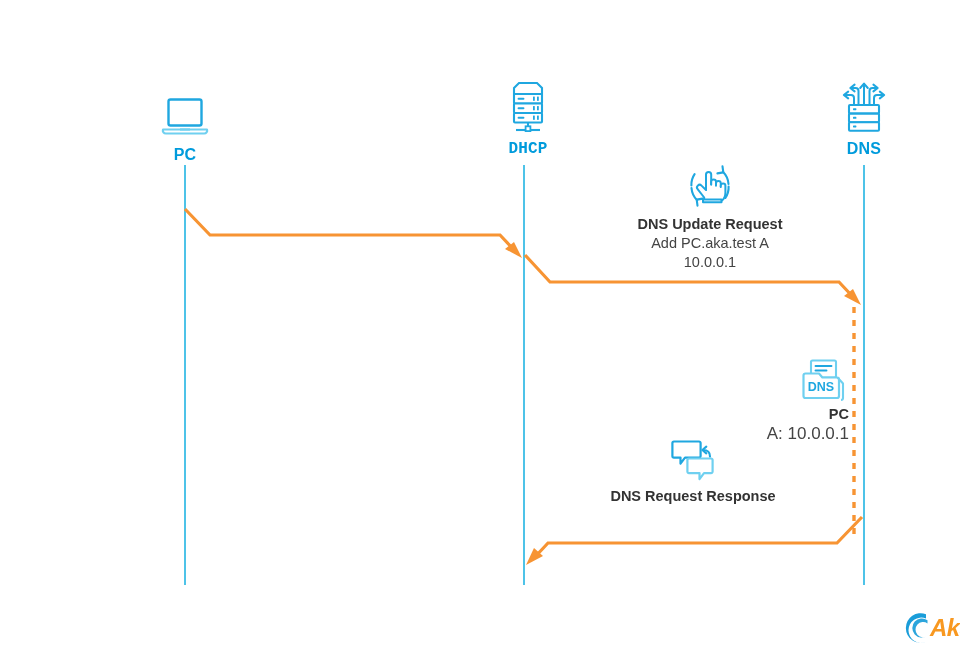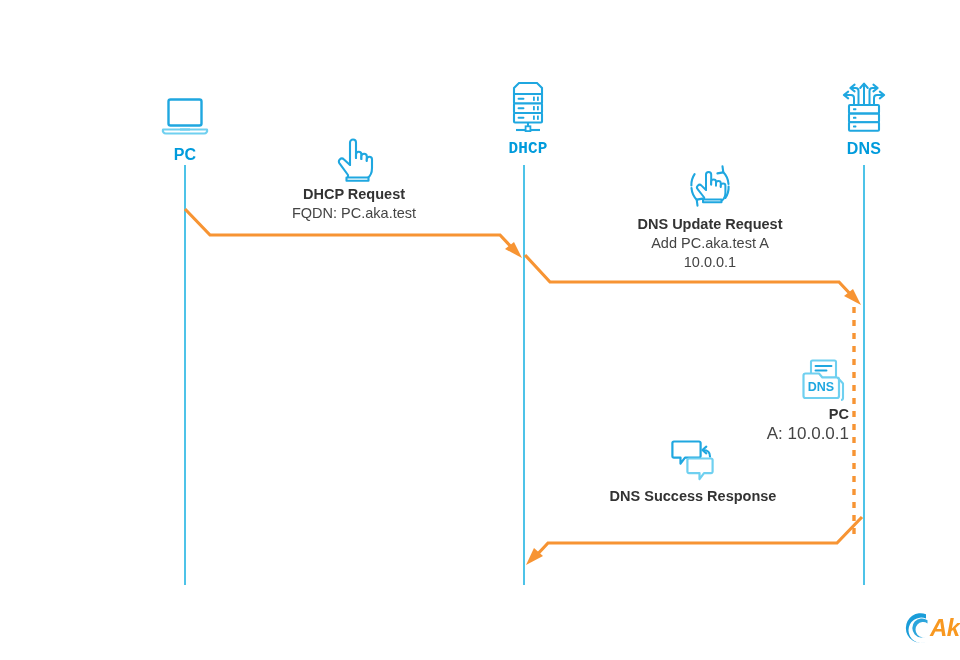--- a/index.html
+++ b/index.html
@@ -166,36 +166,20 @@
       <path d="M818 517 L793 543 L504 543 L490 558"></path>
     </g>
 
     <polygon points="478,258 461,249 470,242" fill="#f79433"></polygon>
     <polygon points="817,305 800,296 809,289" fill="#f79433"></polygon>
     <polygon points="482,565 490,548 499,556" fill="#f79433"></polygon>
 
     <path d="M810 307 L810 536" stroke="#f79433" stroke-width="3.4" stroke-dasharray="6 7" fill="none"></path>
   </svg>
 
-  <div class="msg" style="left:190px;top:130px;width:240px;">
-    <div class="msg-icon">
-      <svg width="42" height="46" viewBox="0 0 42 46">
-        <g fill="#ffffff" stroke="#1fa7e0" stroke-width="2.1" stroke-linejoin="round" stroke-linecap="round">
-          <path d="M17 29 V6.5 a3 3 0 0 1 6 0 V22"></path>
-          <path d="M23 22 V18.5 a2.7 2.7 0 0 1 5.4 0 V23"></path>
-          <path d="M28.4 23 V20.5 a2.7 2.7 0 0 1 5.4 0 V25"></path>
-          <path d="M33.8 25 V23.4 a2.6 2.6 0 0 1 5.2 0 V32 q0 7 -4.5 10"></path>
-          <path d="M17 29 L11 23.5 a3 3 0 0 0 -4.3 4.2 L15 39 v3"></path>
-        </g>
-        <path d="M13.5 41.5 h22 v3.2 h-22 Z" fill="#ffffff" stroke="#1fa7e0" stroke-width="2.1" stroke-linejoin="round"></path>
-      </svg>
-    </div>
-    <div class="msg-title">DHCP Request</div>
-    <div class="msg-sub">FQDN: PC.aka.test</div>
-  </div>
 
   <div class="msg" style="left:546px;top:160px;width:240px;">
     <div class="msg-icon">
       <svg width="52" height="50" viewBox="0 0 52 50">
         <g fill="none" stroke="#1fa7e0" stroke-width="2.1" stroke-linecap="round" stroke-linejoin="round">
           <path d="M44.5 22 a19 19 0 0 0 -5.6 -12.2"></path>
           <path d="M38.5 4.4 L39.3 10.4 L33.4 11.4"></path>
           <path d="M7.5 26 a19 19 0 0 0 5.6 12.2"></path>
           <path d="M13.5 43.6 L12.7 37.6 L18.6 36.6"></path>
           <path d="M44.6 24.5 a19 19 0 0 1 -3.2 11.4"></path>
@@ -239,21 +223,21 @@
     <div class="msg-icon">
       <svg width="54" height="48" viewBox="0 0 54 48">
         <path d="M8 5.5 H33 a1.6 1.6 0 0 1 1.6 1.6 V20 a1.6 1.6 0 0 1 -1.6 1.6 H19 l-4.5 6 v-6 H8 A1.6 1.6 0 0 1 6.4 20 V7.1 A1.6 1.6 0 0 1 8 5.5 Z" fill="#ffffff" stroke="#1fa7e0" stroke-width="2.2" stroke-linejoin="round"></path>
         <path d="M23 22.5 H45 a1.6 1.6 0 0 1 1.6 1.6 V35.5 a1.6 1.6 0 0 1 -1.6 1.6 H38 l-4.5 6 v-6 H23 a1.6 1.6 0 0 1 -1.6 -1.6 V24.1 A1.6 1.6 0 0 1 23 22.5 Z" fill="#ffffff" stroke="#6fd0f0" stroke-width="2.2" stroke-linejoin="round"></path>
         <g fill="none" stroke="#1fa7e0" stroke-width="2.1" stroke-linecap="round" stroke-linejoin="round">
           <path d="M37 14 q7 0 7 6.5"></path>
           <path d="M40.3 10.6 L36.4 14 L40.3 17.4"></path>
         </g>
       </svg>
     </div>
-    <div class="msg-title">DNS Success Response</div>
+    <div class="msg-title">DNS Request Response</div>
   </div>
 
   <div class="logo" style="left:858px;top:611px;">
     <svg width="34" height="34" viewBox="0 0 34 34">
       <path d="M24 3.2 A14.8 14.8 0 1 0 24 30.8 A12.6 12.6 0 1 1 24 7.6 Z" fill="#1a9dd9"></path>
       <path d="M25.5 9.2 A9.6 9.6 0 1 0 25.5 24.8 A7.6 7.6 0 1 1 25.5 12.4 Z" fill="#1a9dd9" opacity="0.92"></path>
     </svg>
     <span class="logo-text">Akamai</span>
   </div>
 

